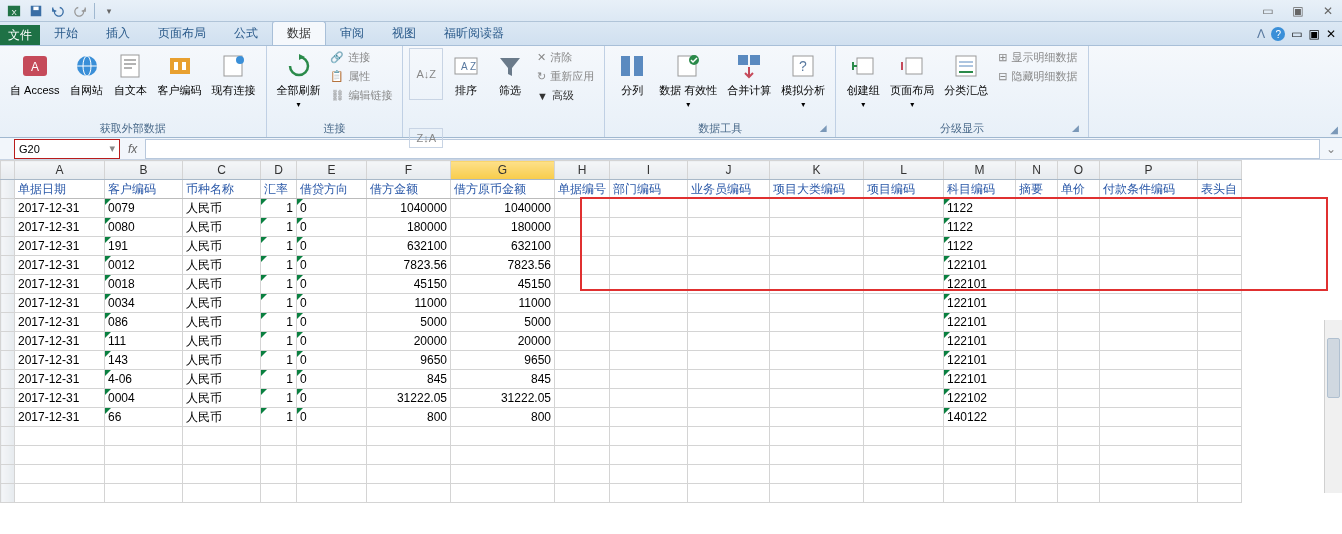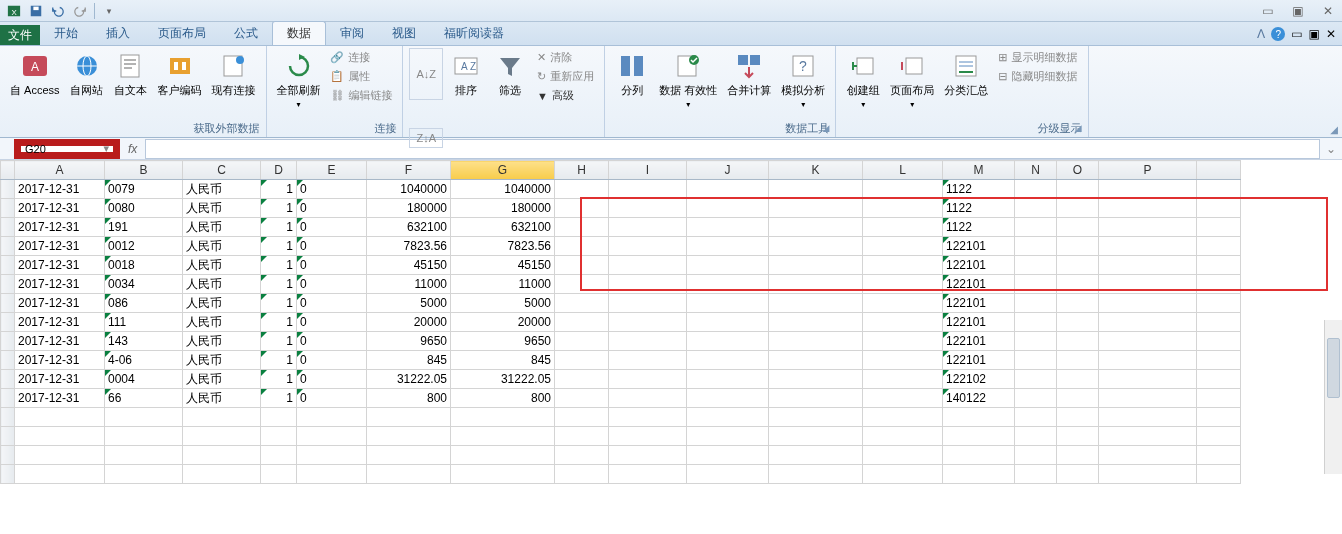--- a/index.html
+++ b/index.html
@@ -20,32 +20,32 @@
 .tab-file { background: #1e7145; color: #fff; padding: 4px 8px; height: 20px; display: flex; align-items: center; cursor: pointer; font-size: 12px; }
 .tab { padding: 4px 14px; cursor: pointer; color: #2a5a8a; height: 24px; display: flex; align-items: center; }
 .tab.active { background: #f5f8fc; border: 1px solid #a8bfd8; border-bottom: none; border-radius: 3px 3px 0 0; color: #333; }
 .help-ctrls { position: absolute; right: 6px; bottom: 4px; display: flex; gap: 6px; align-items: center; }
 .help-ctrls span { cursor: pointer; }
 
 
 .ribbon { height: 92px; background: linear-gradient(#f5f8fc, #e8f0f8); border-bottom: 1px solid #a0b8d0; display: flex; position: relative; }
 .group { border-right: 1px solid #c0d0e4; display: flex; flex-direction: column; padding: 2px 6px 0; }
 .group-body { display: flex; flex: 1; gap: 2px; align-items: flex-start; }
-.group-label { text-align: right; font-size: 11px; color: #4a6a8a; padding: 2px 0 1px; position: relative; }
+.group-label { text-align: center; font-size: 11px; color: #4a6a8a; padding: 2px 0 1px; position: relative; }
 .group-label .launcher { position: absolute; right: 0; bottom: 2px; width: 12px; height: 12px; cursor: pointer; color: #7a98b8; font-size: 9px; }
 .big-btn { display: flex; flex-direction: column; align-items: center; gap: 2px; padding: 2px 4px; cursor: pointer; font-size: 11px; min-width: 42px; }
 .big-btn .icon { width: 32px; height: 32px; display: flex; align-items: center; justify-content: center; }
 .big-btn .lbl { text-align: center; line-height: 1.15; }
 .small-btn { display: flex; align-items: center; gap: 4px; padding: 2px 4px; cursor: pointer; font-size: 11px; white-space: nowrap; color: #888; }
 .small-col { display: flex; flex-direction: column; gap: 0; }
 .ribbon-collapse { position: absolute; right: 4px; bottom: 2px; cursor: pointer; color: #7a98b8; font-size: 10px; }
 
 
 .formula-bar { height: 22px; display: flex; align-items: center; border-bottom: 1px solid #c8d4e4; background: #f2f6fb; }
-.name-box { width: 106px; height: 20px; border: 7px solid #b91c1c; background: #fff; margin-left: 14px; display: flex; align-items: center; padding: 0 4px; font-size: 11px; position: relative; }
+.name-box { width: 106px; height: 20px; border: 1px solid #b91c1c; background: #fff; margin-left: 14px; display: flex; align-items: center; padding: 0 4px; font-size: 11px; position: relative; }
 .name-box .dd { margin-left: auto; color: #888; cursor: pointer; }
 .fx-sep { display: flex; gap: 6px; padding: 0 8px; color: #888; }
 .fx-label { font-style: italic; color: #666; cursor: pointer; }
 .formula-input { flex: 1; height: 20px; border: 1px solid #b8c8dc; background: #fff; padding: 0 4px; }
 
 
 .grid-wrap { position: relative; }
 .grid { border-collapse: collapse; table-layout: fixed; font-size: 12px; font-family: SimSun, Arial; }
 .grid th, .grid td { border: 1px solid #d4d4d4; height: 19px; padding: 0 3px; overflow: hidden; white-space: nowrap; }
 .col-head th { background: linear-gradient(#f4f6f8, #e6eaee); text-align: center; font-weight: normal; color: #333; border-bottom: 1px solid #a8b8c8; }
@@ -390,20 +390,40 @@
           <th class="">I</th>
           <th class="">J</th>
           <th class="">K</th>
           <th class="">L</th>
           <th class="">M</th>
           <th class="">N</th>
           <th class="">O</th>
           <th class="">P</th>
           <th class=""></th>
         </tr>
+        <tr class="hdr-row">
+          <th class="row-head"></th>
+          <td>单据日期</td>
+          <td>客户编码</td>
+          <td>币种名称</td>
+          <td>汇率</td>
+          <td>借贷方向</td>
+          <td>借方金额</td>
+          <td>借方原币金额</td>
+          <td>单据编号</td>
+          <td>部门编码</td>
+          <td>业务员编码</td>
+          <td>项目大类编码</td>
+          <td>项目编码</td>
+          <td>科目编码</td>
+          <td>摘要</td>
+          <td>单价</td>
+          <td>付款条件编码</td>
+          <td>表头自</td>
+        </tr>
         <tr>
           <th class="row-head"></th>
           <td class="">2017-12-31</td>
           <td class=" green-tri">0079</td>
           <td class="">人民币</td>
           <td class="col-D green-tri">1</td>
           <td class=" green-tri">0</td>
           <td class="col-F">1040000</td>
           <td class="col-G">1040000</td>
           <td class=""></td>

